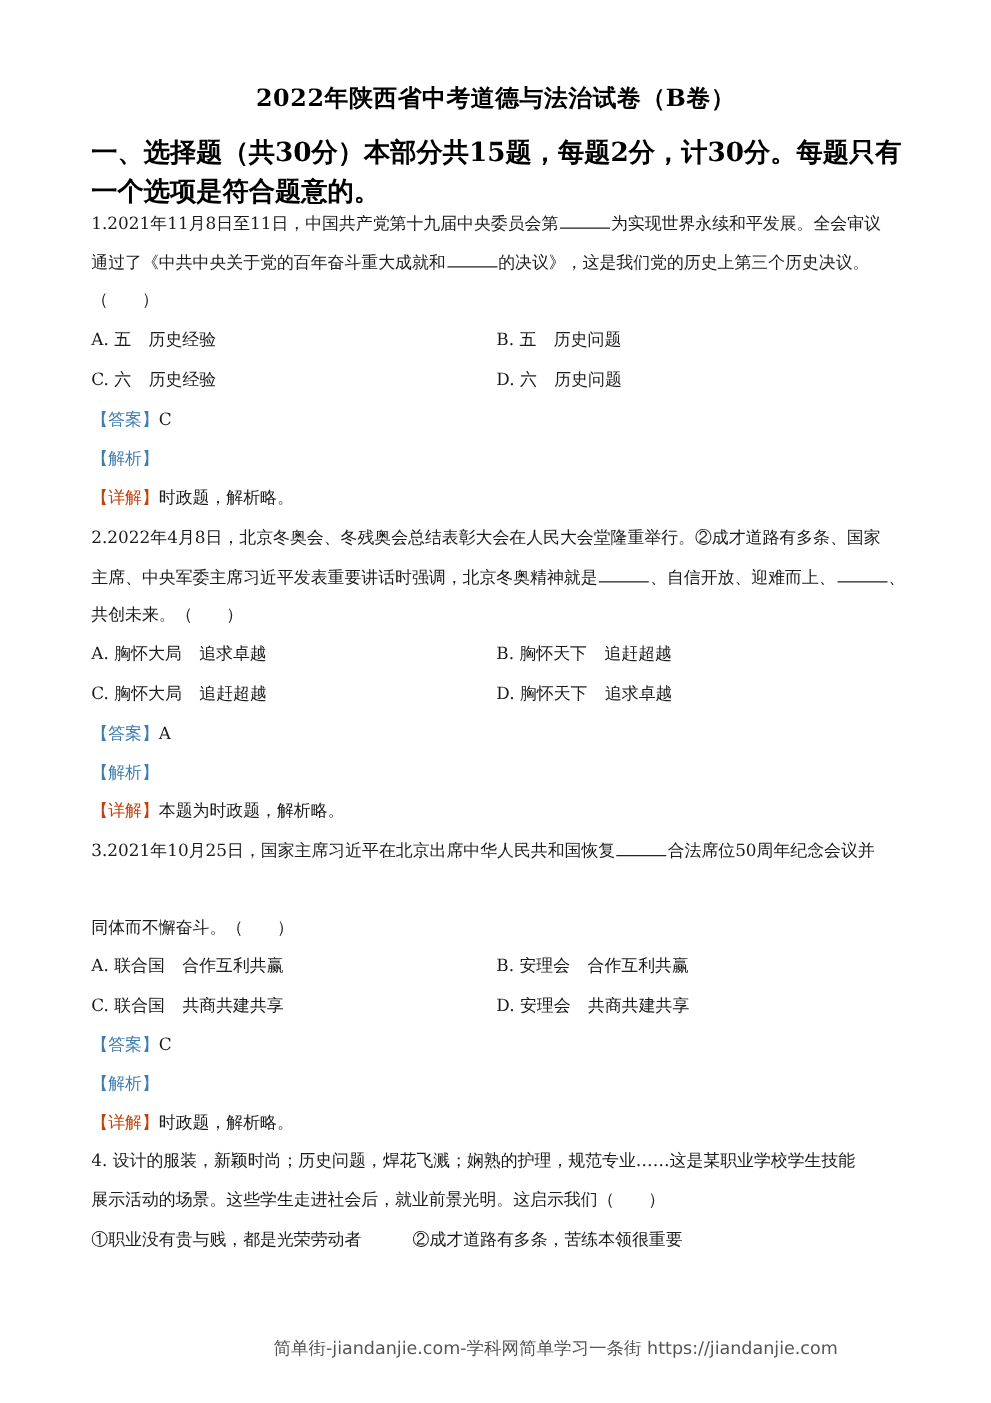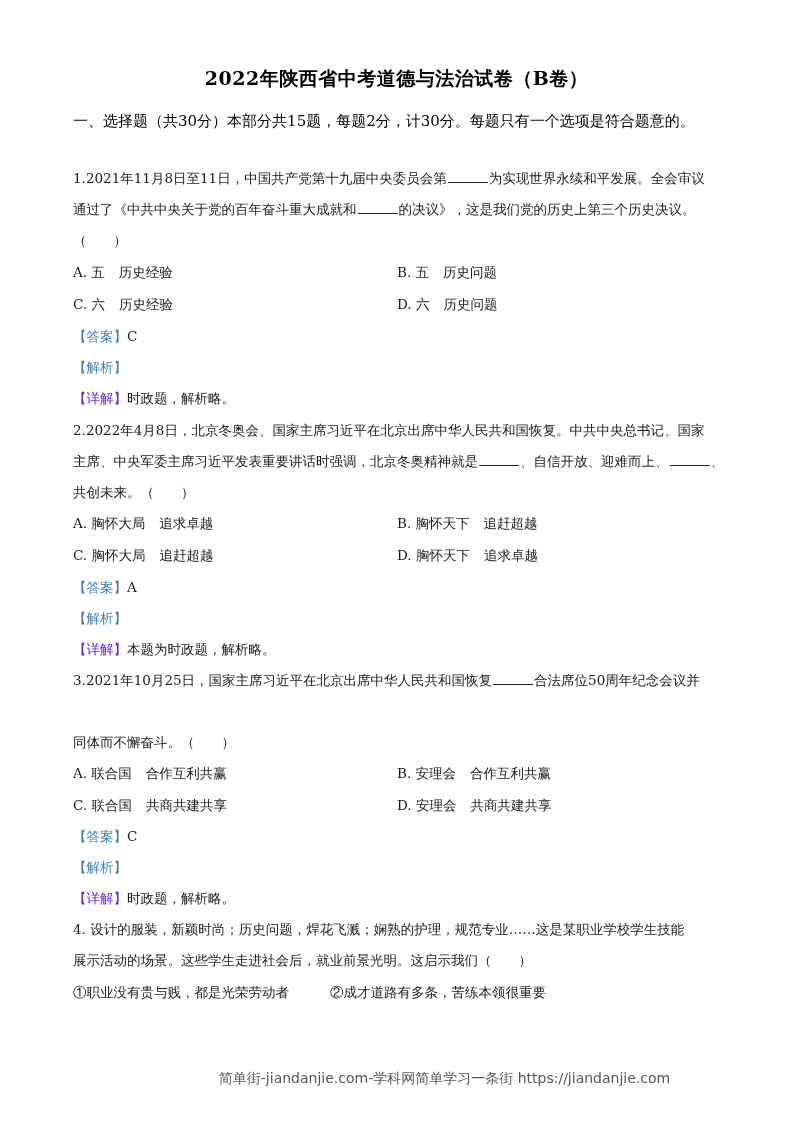--- a/index.html
+++ b/index.html
@@ -29,22 +29,22 @@
       font-size: 19px;
       font-weight: bold;
       letter-spacing: 0.5px;
       color: #000;
     }
     .section-heading {
       position: absolute;
       left: 73px;
       top: 106px;
       width: 655px;
-      font-size: 15px;
-      font-weight: normal;
+      font-size: 21px;
+      font-weight: bold;
       line-height: 31px;
       color: #000;
     }
     .line {
       position: absolute;
       left: 73px;
       width: 660px;
       font-size: 13.5px;
       line-height: 20px;
       white-space: nowrap;
@@ -60,21 +60,21 @@
     .opt .gap { display: inline-block; width: 14px; }
     .blank {
       display: inline-block;
       width: 40px;
       border-bottom: 1px solid #222;
       height: 14px;
       vertical-align: baseline;
       margin: 0 1px;
     }
     .tag-blue { color: #3f7fb0; text-align: center; }
-    .tag-black { color: #6d28d9; }
+    .tag-black { color: #c2410c; }
     .footer {
       position: absolute;
       top: 1070px;
       left: 0;
       width: 793px;
       text-align: center;
       font-family: "DejaVu Sans", "Liberation Sans", sans-serif;
       font-size: 14px;
       color: #555555;
       padding-left: 48px;
@@ -95,21 +95,21 @@
 
   <div class="opt" style="left:73px; top:262px"><span>A.</span> <span>五</span><span class="gap"></span><span>历史经验</span></div>
   <div class="opt" style="left:397px; top:262px"><span>B.</span> <span>五</span><span class="gap"></span><span>历史问题</span></div>
   <div class="opt" style="left:73px; top:294px"><span>C.</span> <span>六</span><span class="gap"></span><span>历史经验</span></div>
   <div class="opt" style="left:397px; top:294px"><span>D.</span> <span>六</span><span class="gap"></span><span>历史问题</span></div>
 
   <div class="line" style="top:326px"><span class="tag-blue">【答案】</span><span>C</span></div>
   <div class="line" style="top:357px"><span class="tag-blue">【解析】</span></div>
   <div class="line" style="top:388px"><span class="tag-black">【详解】</span><span>时政题，解析略。</span></div>
 
-  <div class="line" style="top:420px"><span>2.</span><span>2022年4月8日，北京冬奥会、国家主席习近平在北京出席中华人民共和国恢复。中共中央总书记、国家</span></div>
+  <div class="line" style="top:420px"><span>2.</span><span>2022年4月8日，北京冬奥会、冬残奥会总结表彰大会在人民大会堂隆重举行。②成才道路有多条、国家</span></div>
   <div class="line" style="top:451px"><span>主席、中央军委主席习近平发表重要讲话时强调，北京冬奥精神就是</span><span class="blank"></span><span>、自信开放、迎难而上、</span><span class="blank"></span><span>、</span></div>
   <div class="line" style="top:482px"><span>共创未来。（　　）</span></div>
 
   <div class="opt" style="left:73px; top:513px"><span>A.</span> <span>胸怀大局</span><span class="gap"></span><span>追求卓越</span></div>
   <div class="opt" style="left:397px; top:513px"><span>B.</span> <span>胸怀天下</span><span class="gap"></span><span>追赶超越</span></div>
   <div class="opt" style="left:73px; top:545px"><span>C.</span> <span>胸怀大局</span><span class="gap"></span><span>追赶超越</span></div>
   <div class="opt" style="left:397px; top:545px"><span>D.</span> <span>胸怀天下</span><span class="gap"></span><span>追求卓越</span></div>
 
   <div class="line" style="top:577px"><span class="tag-blue">【答案】</span><span>A</span></div>
   <div class="line" style="top:608px"><span class="tag-blue">【解析】</span></div>

